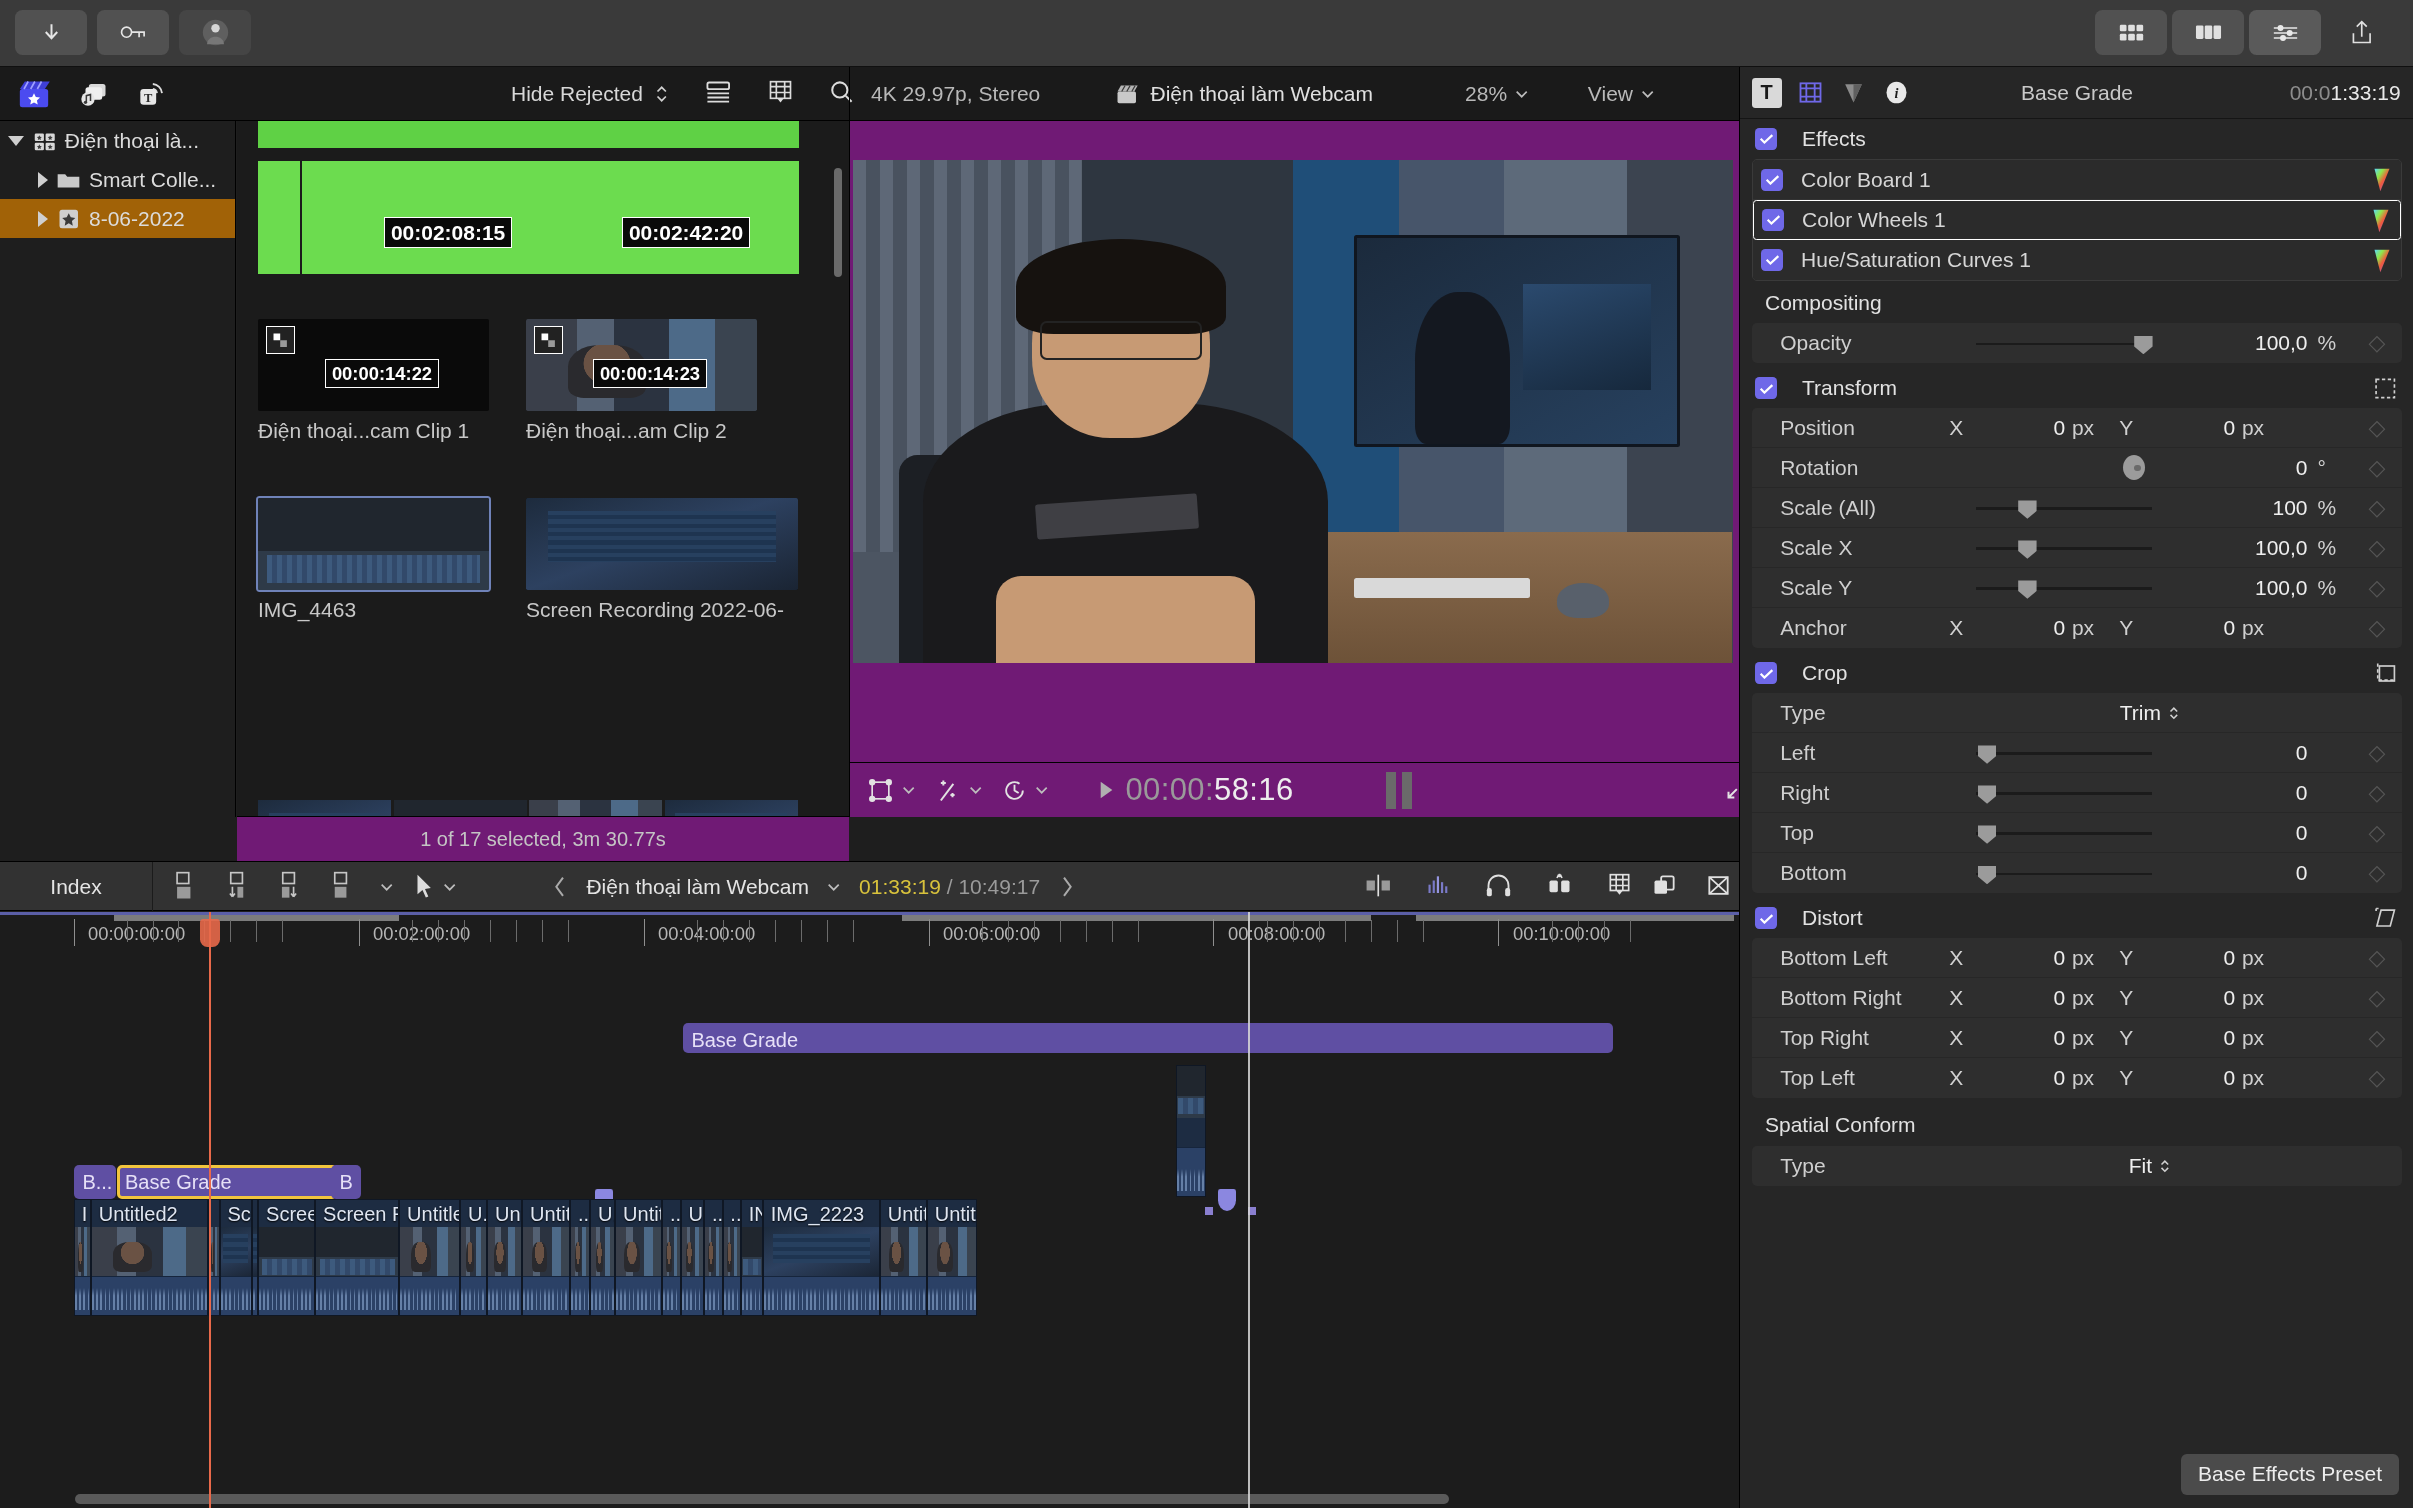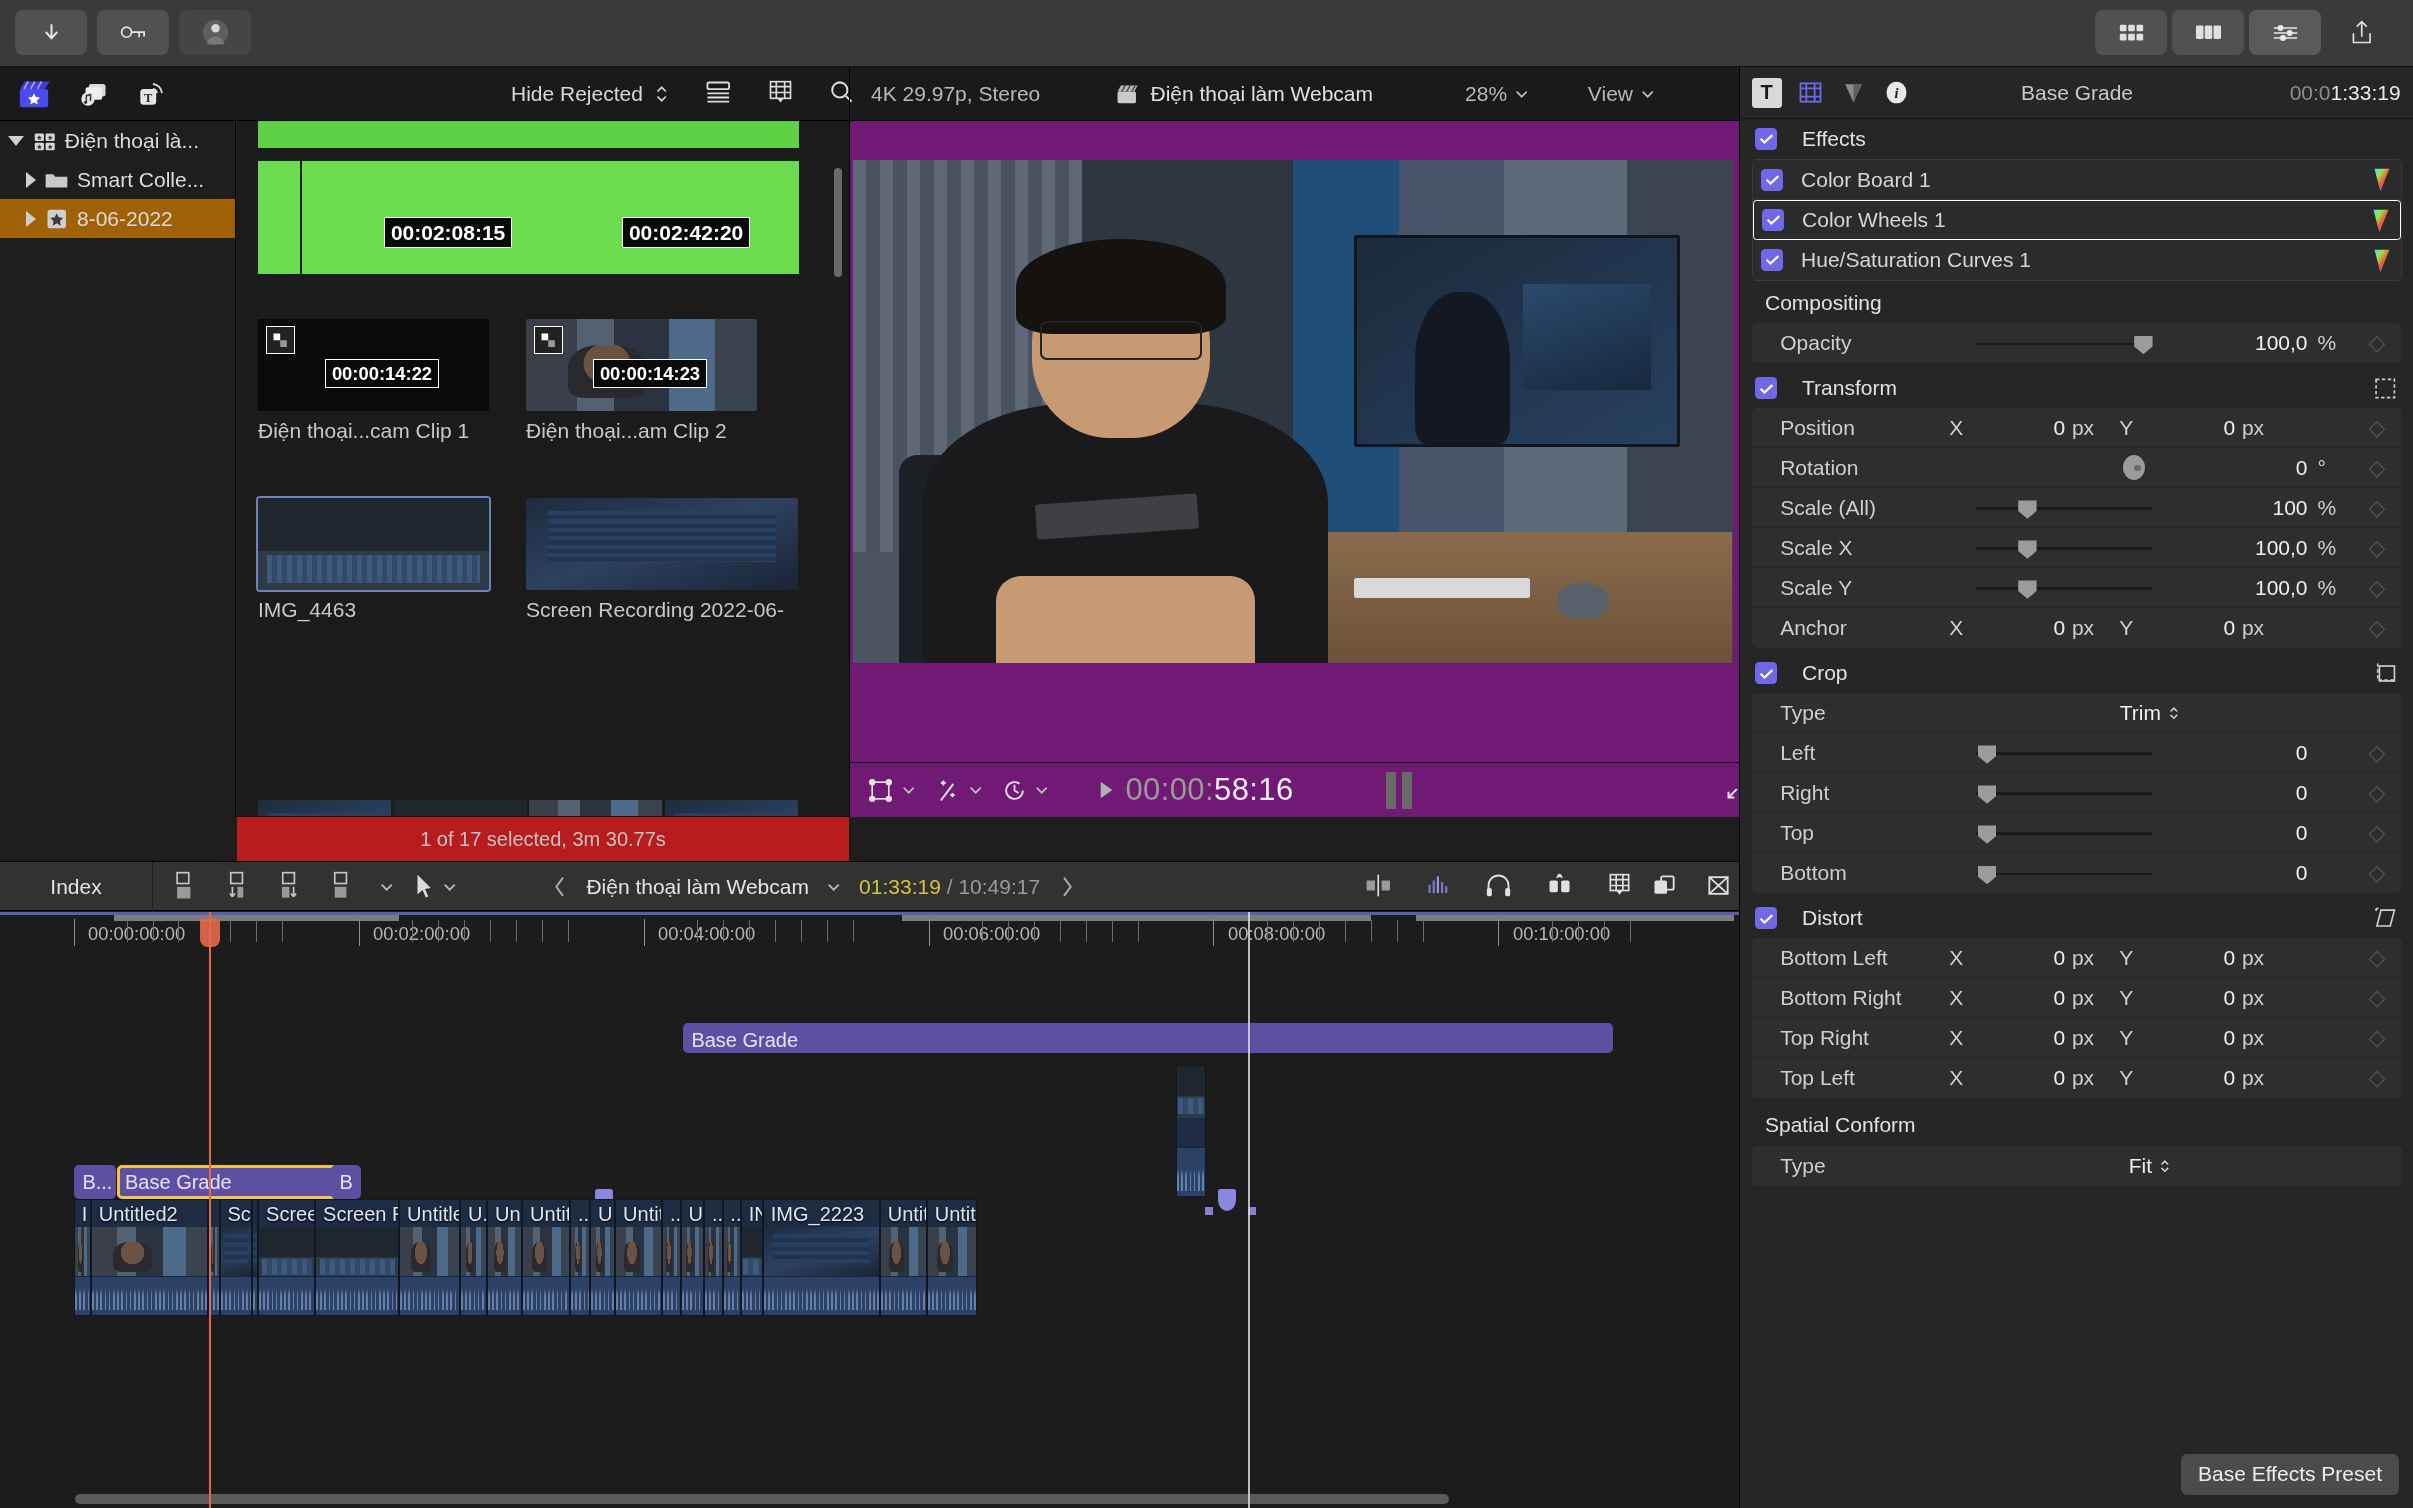--- a/index.html
+++ b/index.html
@@ -67,21 +67,21 @@
   
   .sidebar {
     position:absolute; left:0; top:121px; width:236px; height:696px;
     background:#1e1e1e; border-right:0.8px solid #000;
   }
   .sb-row {
     display:flex; align-items:center; height:39px; padding-left:8.4px;
     font-size:21px; color:#dcdcdc; gap:6.7px;
   }
   .sb-row.selected { background:#a16207; }
-  .sb-row.indent { padding-left:26px;gap:7px; }
+  .sb-row.indent { padding-left:38px;gap:7px; }
   .tri { width:0;height:0; }
   .tri.down { border-left:8.4px solid transparent; border-right:8.4px solid transparent; border-top:10px solid #cfcfcf; }
   .tri.right { border-top:8.4px solid transparent; border-bottom:8.4px solid transparent; border-left:10px solid #cfcfcf; }
   .sb-ic { width:27px; height:23.5px; display:flex; align-items:center; justify-content:center; }
 
   
   .browser {
     position:absolute; left:237px; top:121px; width:612px; height:696px;
     background:#1b1b1b; overflow:hidden;
   }
@@ -148,21 +148,21 @@
 
   .fstrip-row {
     position:absolute; left:260px; top:691px; width:541px; height:92px;
     display:flex; gap:2.5px; overflow:hidden;
   }
   .fstrip-item { width:133px; height:92px; position:relative; overflow:hidden; background:#0a0a0a; }
 
   
   .browser-footer {
     position:absolute; left:237px; top:816px; width:612px; height:45px;
-    background:#b91c1c; border-top:0.8px solid #000;
+    background:#701a75; border-top:0.8px solid #000;
     display:flex; align-items:center; justify-content:center;
     font-size:20px; color:#c4c4c4;
   }
 
   
   .viewer {
     position:absolute; left:849px; top:121px; width:923px; height:696px;
     background:#701a75; border-left:0.8px solid #000;
   }
   .viewer-canvas {

